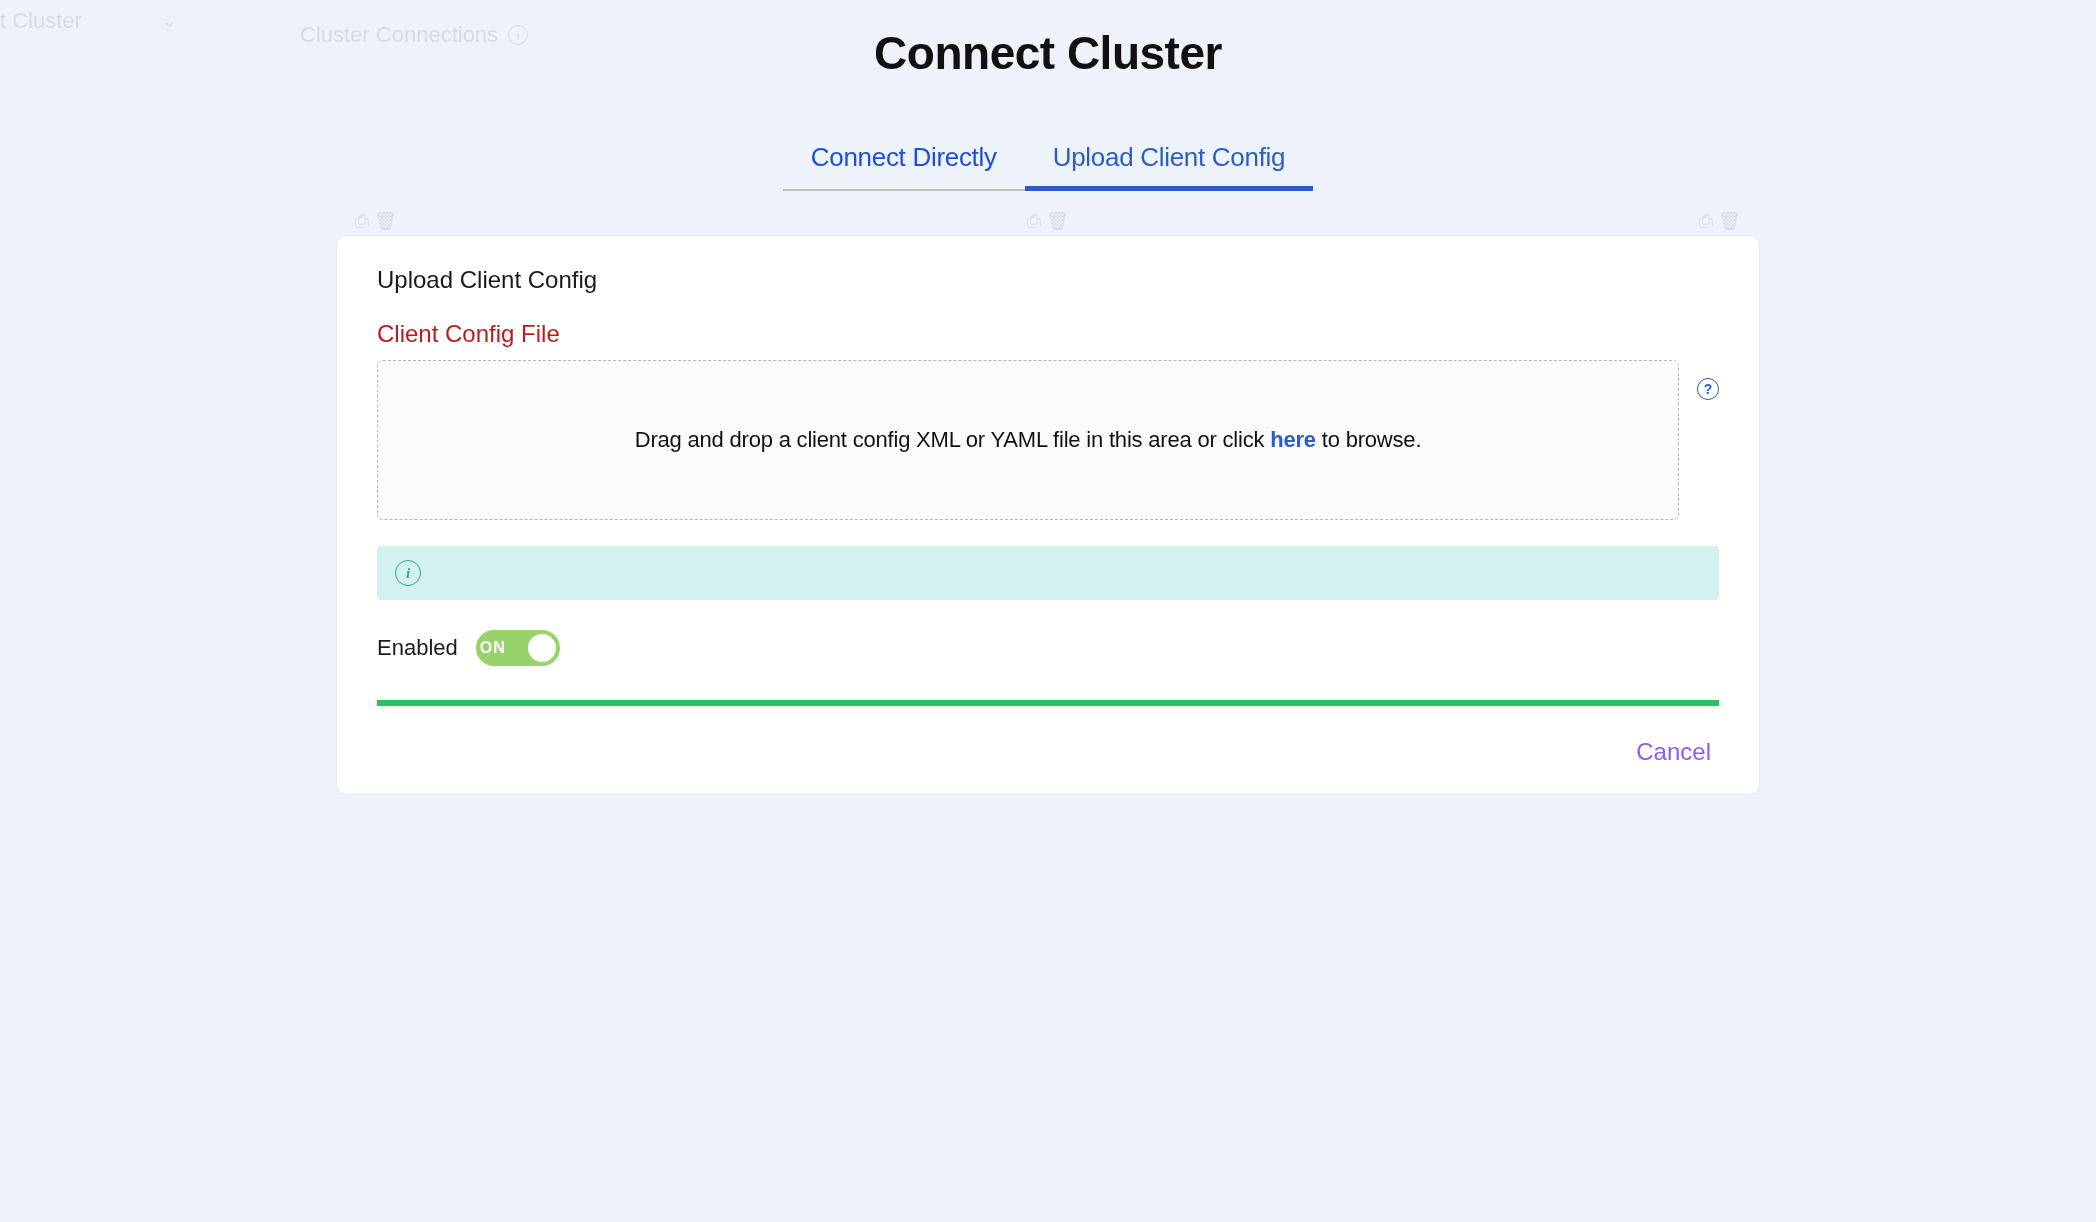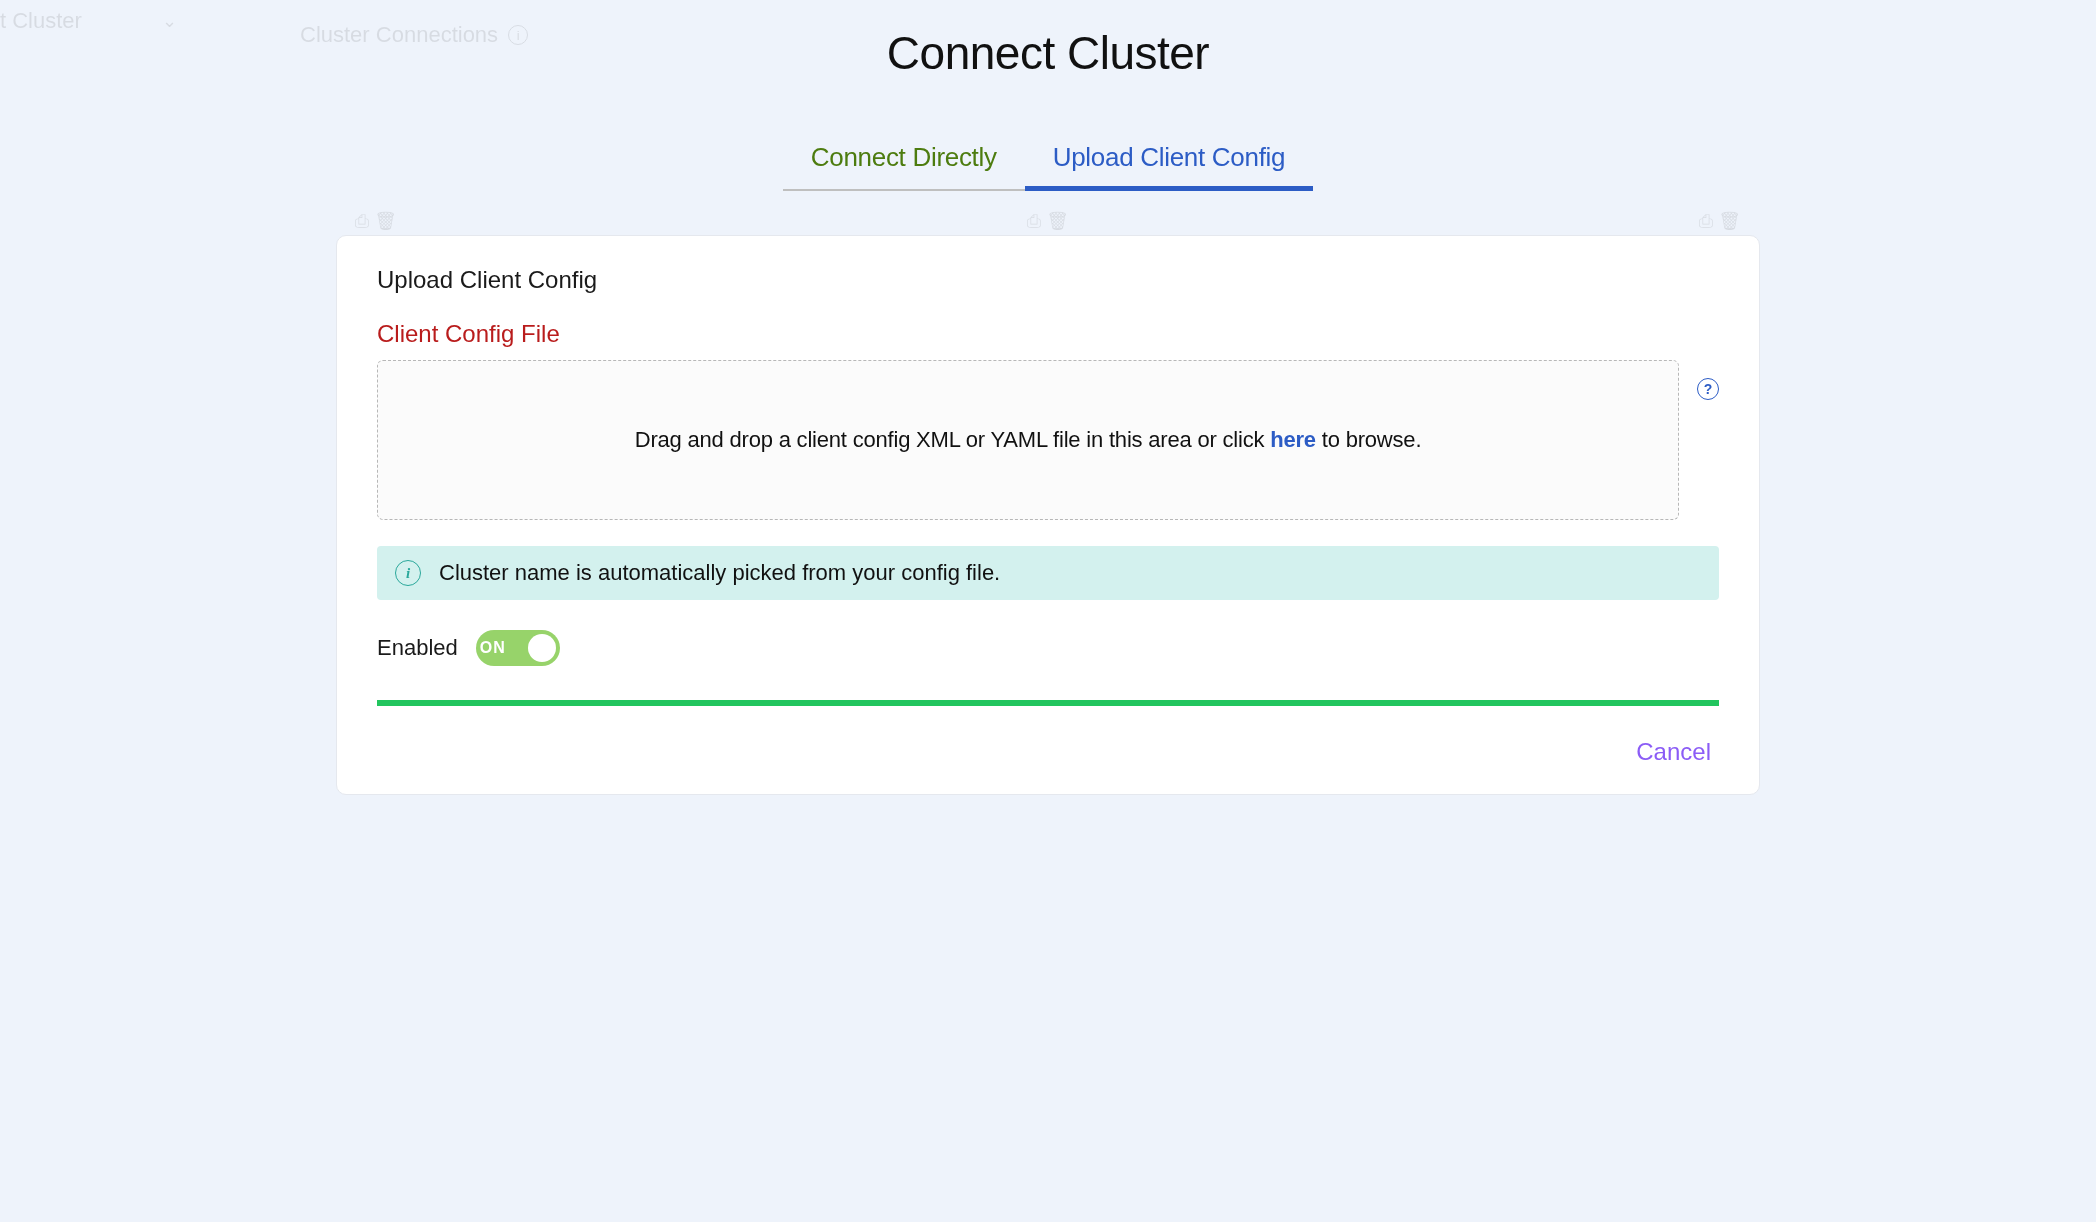--- a/index.html
+++ b/index.html
@@ -68,38 +68,38 @@
   .modal {
     position: relative;
     max-width: 1440px;
     margin: 0 auto;
     padding: 18px 8px 30px 8px;
   }
 
   .modal-title {
     text-align: center;
     font-size: 46px;
-    font-weight: 400;
+    font-weight: 700;
     letter-spacing: -0.5px;
     color: #111;
     margin-top: 8px;
     margin-bottom: 56px;
   }
 
   .tabs {
     display: flex;
     justify-content: center;
     gap: 0;
   }
   .tab {
     font-size: 26px;
     padding: 6px 28px 16px 28px;
     border-bottom: 2px solid #bfbfbf;
     cursor: pointer;
-    color: #4d7c0f;
+    color: #1d4ed8;
     letter-spacing: -0.3px;
   }
   .tab.active {
     color: #2c5cc5;
     border-bottom: 5px solid #2c5cc5;
     font-weight: 500;
     padding-bottom: 13px;
   }
 
   .panel {
@@ -288,21 +288,20 @@
       </div>
       <div class="help-icon">
         <span>?</span>
       </div>
     </div>
 
     <div class="info-banner">
       <div class="info-banner-icon">
         <span>i</span>
       </div>
-      <div class="info-banner-text">Cluster name is automatically picked from your config file.</div>
     </div>
 
     <div class="toggle-row">
       <span class="toggle-label">Enabled</span>
       <div class="toggle">
         <span class="toggle-text">ON</span>
         <div class="toggle-knob"></div>
       </div>
     </div>
 

